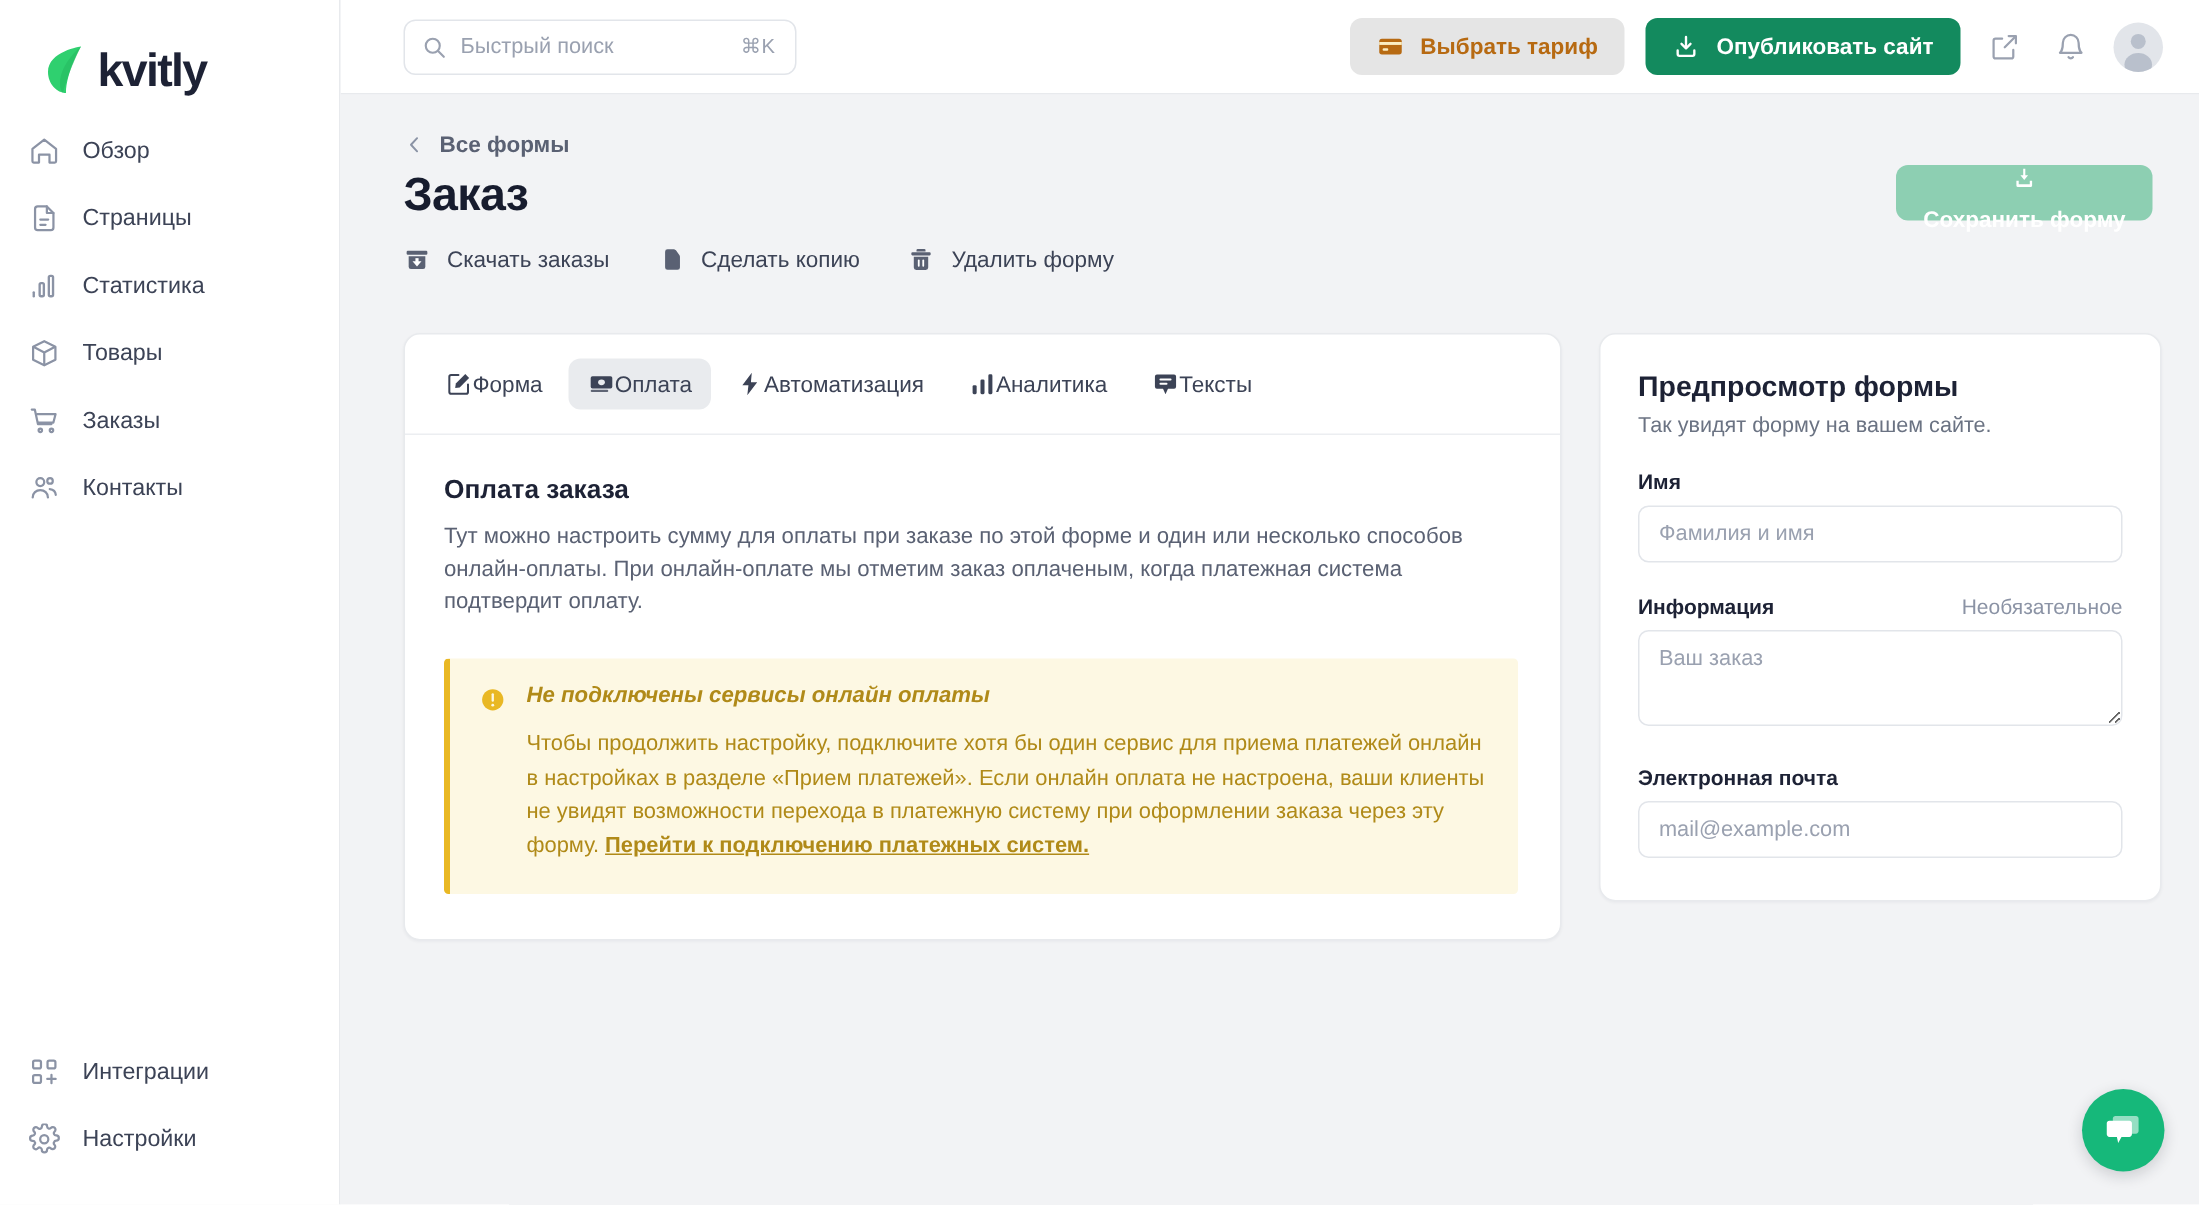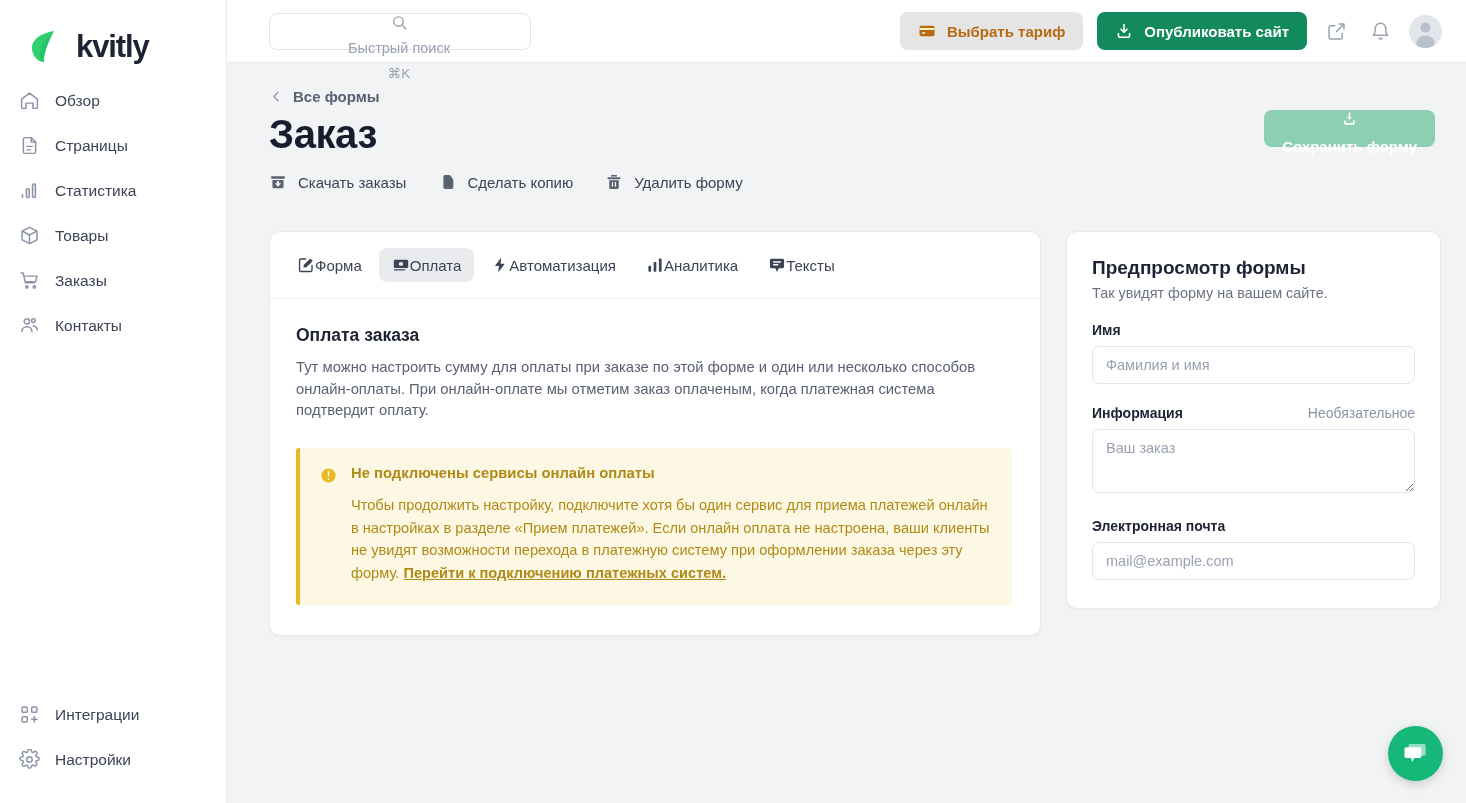--- a/index.html
+++ b/index.html
@@ -14,21 +14,21 @@
 
   
   .sidebar {
     width: 227px; height: 803px; flex: 0 0 227px;
     background: #ffffff;
     border-right: 1px solid #e8eaed;
     display: flex; flex-direction: column;
     position: relative;
   }
   .logo-row {
-    display: flex; align-items: center; gap: 20px;
+    display: flex; align-items: center; gap: 9px;
     padding: 31px 0 0 30px; height: 62px;
   }
   .logo-leaf { width: 26px; height: 34px; flex: 0 0 26px; }
   .logo-text {
     font-size: 31px; font-weight: 700; letter-spacing: -1.1px;
     color: #1d2235; font-family: "Liberation Sans", sans-serif;
   }
   .nav-top { margin-top: 16px; }
   .nav-bottom { margin-top: auto; padding-bottom: 21px; }
   .nav-item {
@@ -43,21 +43,21 @@
   .main { flex: 1; display: flex; flex-direction: column; min-width: 0; background: #f2f3f5; }
 
   .topbar {
     height: 63px; background: #ffffff; border-bottom: 1px solid #e8eaed;
     display: flex; align-items: center; padding: 0 24px 0 42px; gap: 12px;
     flex: 0 0 63px;
   }
   .search-box {
     width: 262px; height: 37px; border: 1px solid #e2e5ea; border-radius: 8px;
     display: flex; align-items: center; padding: 0 13px 0 11px; gap: 9px;
-    background: #fff; cursor: text; flex-direction: column;
+    background: #fff; cursor: text;
   }
   .search-ico { color: #9aa1b0; display: flex; flex: 0 0 17px; }
   .search-ph { flex: 1; color: #9aa1b0; font-size: 14.5px; }
   .search-kbd { color: #9aa1b0; font-size: 13.5px; letter-spacing: .3px; }
 
   .top-right { margin-left: auto; display: flex; align-items: center; gap: 14px; }
   .btn-tariff {
     display: flex; align-items: center; gap: 11px;
     background: #e5e5e5; color: #b76a12; border: none; border-radius: 8px;
     height: 38px; padding: 0 18px; font-size: 15px; font-weight: 600; cursor: pointer;
@@ -76,21 +76,21 @@
   }
 
   
   .content { flex: 1; overflow: hidden; padding: 0 31px 0 42px; position: relative; }
 
   .breadcrumb { display: flex; align-items: center; gap: 9px; padding-top: 25px; cursor: pointer; width: fit-content; }
   .breadcrumb .chev { color: #8b93a5; display: flex; }
   .breadcrumb .bc-text { color: #5a6173; font-size: 15px; font-weight: bold; }
 
   .title-row { display: flex; align-items: flex-start; }
-  .page-title { font-size: 40px; font-weight: 700; color: #171c2e; letter-spacing: -0.4px; margin-top: 7px; }
+  .page-title { font-size: 31px; font-weight: 700; color: #171c2e; letter-spacing: -0.4px; margin-top: 7px; }
   .btn-save {
     margin-left: auto; margin-top: 5px;
     display: flex; align-items: center; gap: 11px;
     background: #8dcfb2; color: #ffffff; border: none; border-radius: 8px;
     height: 37px; padding: 0 18px; font-size: 15px; font-weight: 600; cursor: default;
     font-family: "Liberation Sans", sans-serif;
     flex-direction: column;
   }
 
   .actions-row { display: flex; align-items: center; gap: 32px; margin-top: 16px; }
@@ -119,21 +119,21 @@
 
   .card-body { padding: 26px 28px 30px 26px; }
   .sec-title { font-size: 17.5px; font-weight: 700; color: #1d2235; }
   .sec-desc { margin-top: 11px; font-size: 14.8px; line-height: 1.46; color: #5a6173; max-width: 710px; }
 
   .warn {
     margin-top: 26px; background: #fdf8e3; border-left: 4px solid #e9b824;
     border-radius: 3px; padding: 17px 20px 20px 20px; display: flex; gap: 14px;
   }
   .warn-ico { flex: 0 0 17px; margin-top: 2px; }
-  .warn-title { font-size: 14.8px; font-weight: 700; color: #b08a18; }
+  .warn-title { font-size: 14.8px; font-weight: 700; color: #b08a18; font-style: italic; }
   .warn-body { margin-top: 13px; font-size: 14.6px; line-height: 1.56; color: #b08a18; }
   .warn-link { color: #b08a18; text-decoration: underline; font-weight: 600; cursor: pointer; }
 
   .right-card { flex: 0 0 375px; padding: 25px 25px 28px 25px; }
   .prev-title { font-size: 19px; font-weight: 700; color: #1d2235; }
   .prev-sub { margin-top: 6px; font-size: 14.4px; color: #6b7383; }
   .field { margin-top: 21px; }
   .field-head { display: flex; align-items: baseline; }
   .field-label { font-size: 14px; font-weight: 700; color: #1d2235; }
   .field-opt { margin-left: auto; font-size: 14px; color: #8b93a5; }

